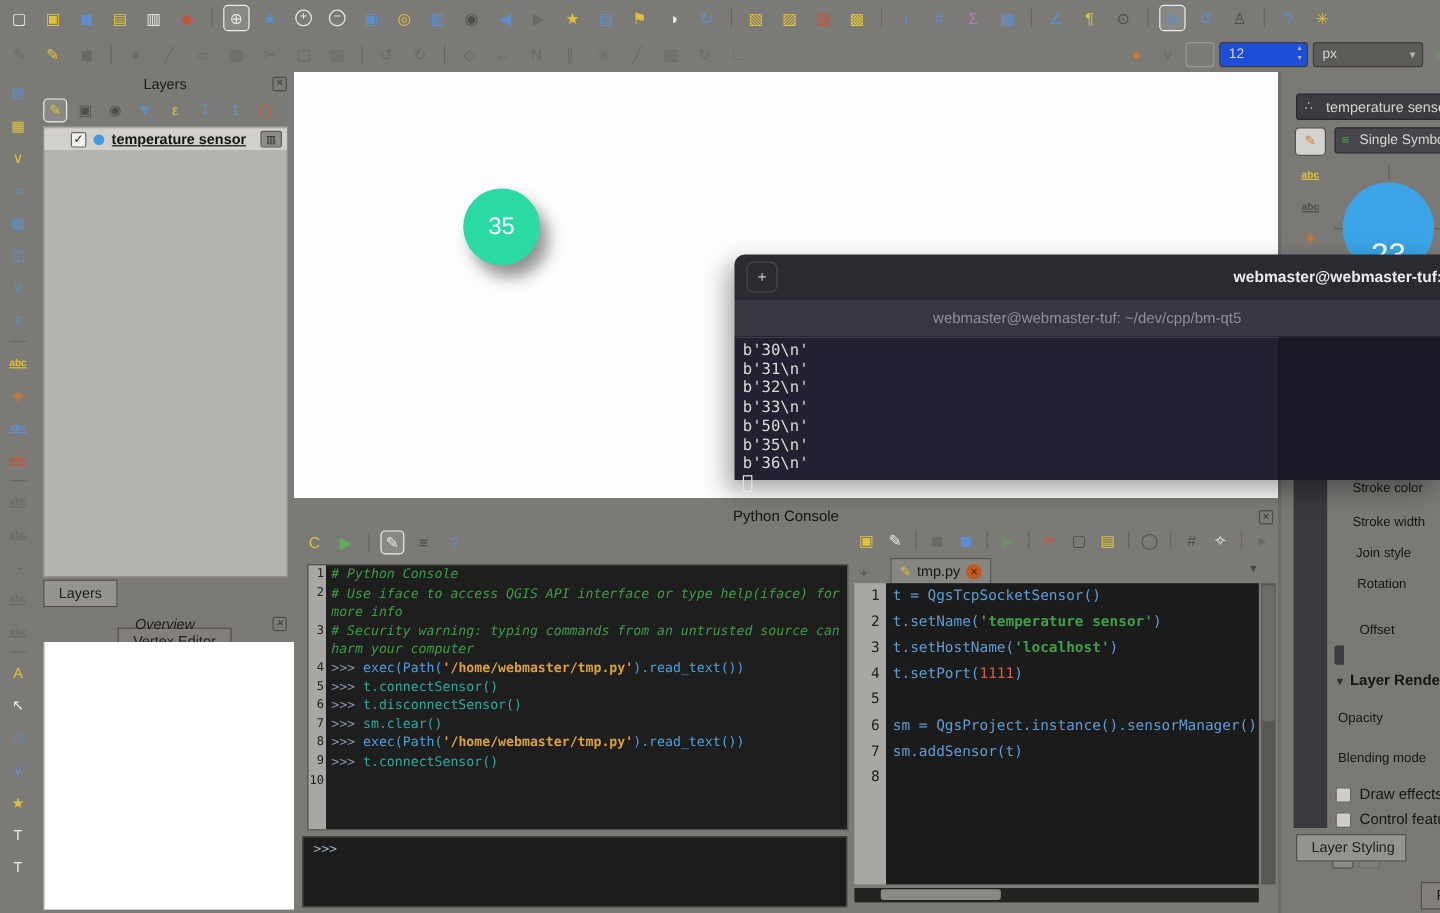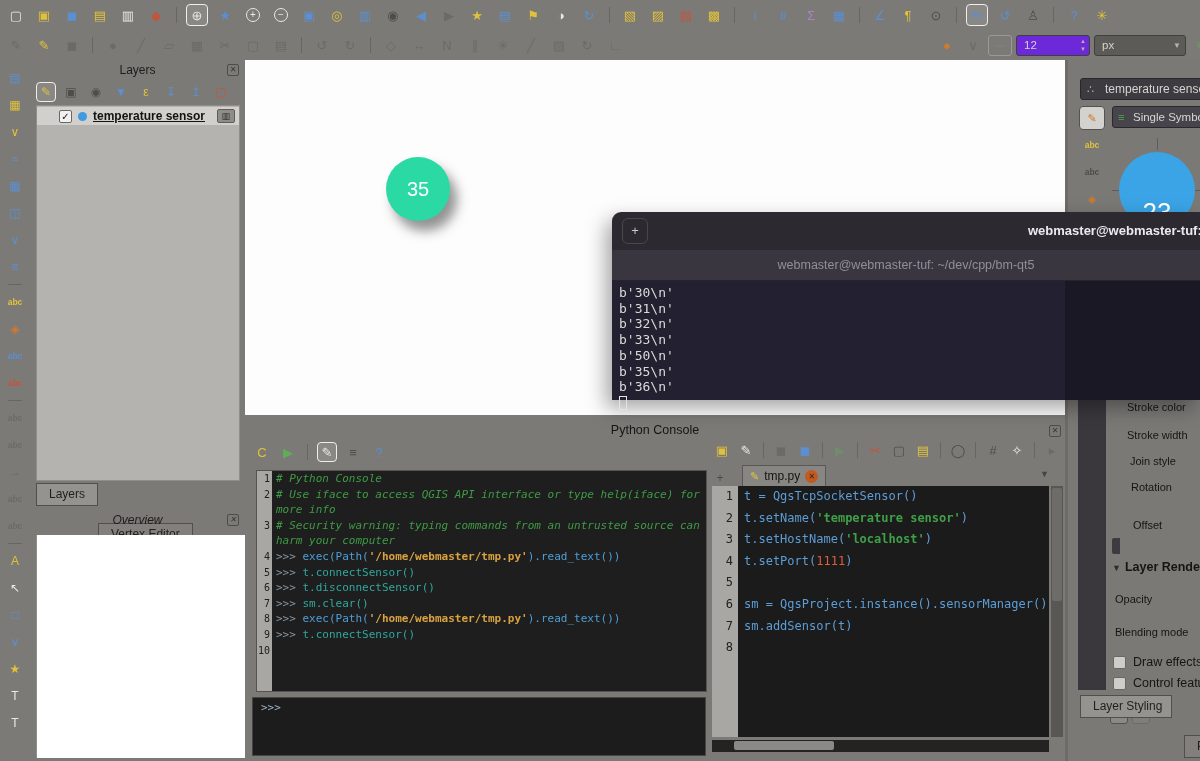--- a/index.html
+++ b/index.html
@@ -5,38 +5,38 @@
   * { margin:0; padding:0; box-sizing:border-box; }
   html,body { width:1200px; height:761px; }
   body { position:relative; overflow:hidden; background:#7c7a77;
          font-family:"Liberation Sans",sans-serif; }
 
   
   .ic { width:22px; height:22px; border-radius:3px; flex:none;
         display:flex; align-items:center; justify-content:center;
         font-size:13px; line-height:1; cursor:default; }
   .ic span { display:inline-block; }
-  .ic span.small { font-size:8.5px; font-weight:bold; }
+  .ic span.small { font-size:8.5px; font-weight:bold;text-decoration:underline; }
   .ic.mag span { border:1.5px solid currentColor; border-radius:50%;
                  width:14px; height:14px; font-size:10px; line-height:11px; text-align:center; }
   .ic.box { border:1px solid #efeeec; background:rgba(240,239,236,.12); border-radius:4px; }
   .dis { opacity:.35; }
   .sep { width:1px; height:16px; background:#686663; margin:0 3px; flex:none; }
   .c-w{color:#e9e8e5}.c-y{color:#dfc23a}.c-b{color:#5b8fd0}.c-g{color:#4e4d49}
   .c-gr{color:#5fae57}.c-r{color:#c4543d}.c-p{color:#b07fc9}.c-o{color:#cf7a2e}
 
   
   .tb-row { position:absolute; left:0; width:1200px; height:30px;
             display:flex; align-items:center; gap:6px; padding-left:5px; }
   #tb1 { top:0; } #tb2 { top:30px; }
   #tb2-right { position:absolute; left:936px; top:30px; height:30px;
                display:flex; align-items:center; gap:4px; }
   .dotted-btn { width:24px; height:21px; border:1px solid #9c9a96; border-radius:3px;
                 color:#8a8884; font-size:10px; text-align:center; line-height:19px; flex:none; }
-  .spin { width:74px; height:21px; background:#6d28d9; border:1px solid #413f3d; border-radius:3px;
+  .spin { width:74px; height:21px; background:#1d4ed8; border:1px solid #413f3d; border-radius:3px;
           color:#d5d3cf; font-size:11.5px; line-height:19px; padding:0 14px 0 7px; position:relative; flex:none; }
   .spin .arrows { position:absolute; right:3px; top:1px; font-size:6px; color:#b5b3af; line-height:8px; }
   .unit { width:92px; height:21px; background:#5d5b58; border:1px solid #413f3d; border-radius:3px;
           color:#d5d3cf; font-size:11.5px; line-height:19px; padding:0 14px 0 7px; position:relative; flex:none; }
   .unit .caret { position:absolute; right:4px; top:0; font-size:8px; color:#b5b3af; line-height:20px; }
 
   
   #left-tb { position:absolute; left:0; top:60px; width:30px; bottom:0;
              display:flex; flex-direction:column; align-items:center; gap:7px; padding-top:8px; }
   #left-tb .ic { width:20px; height:20px; font-size:12px; }

